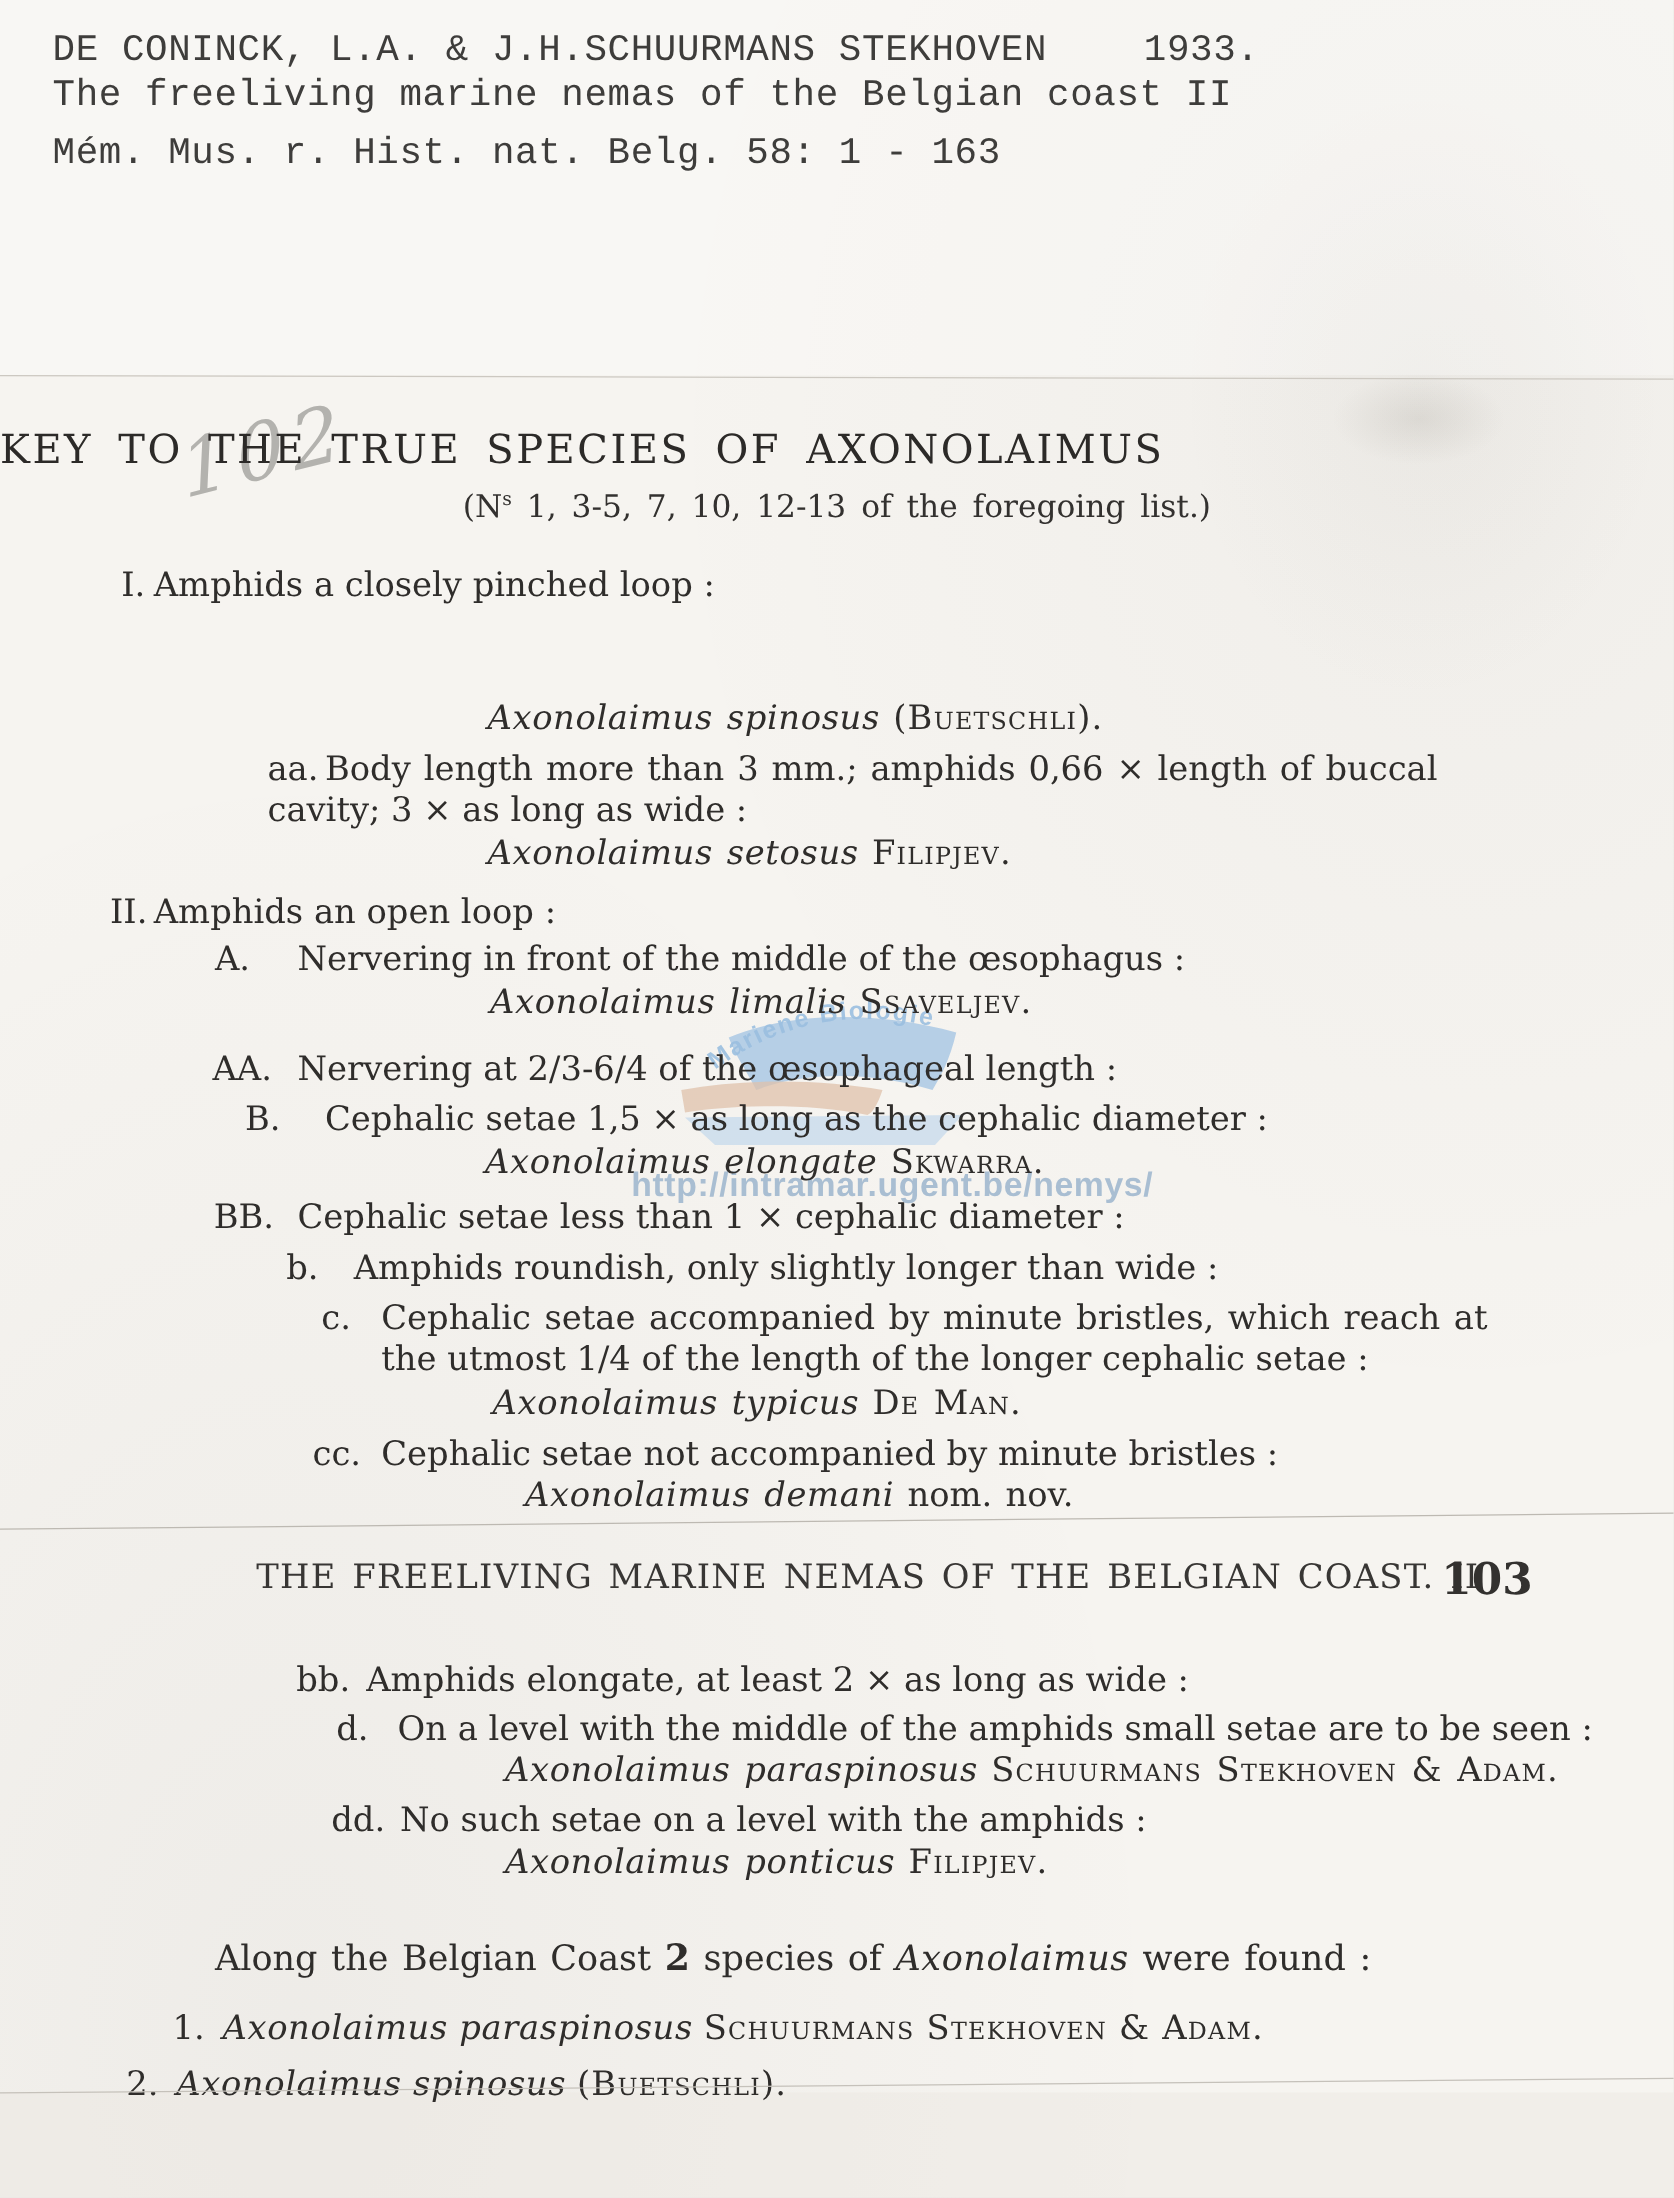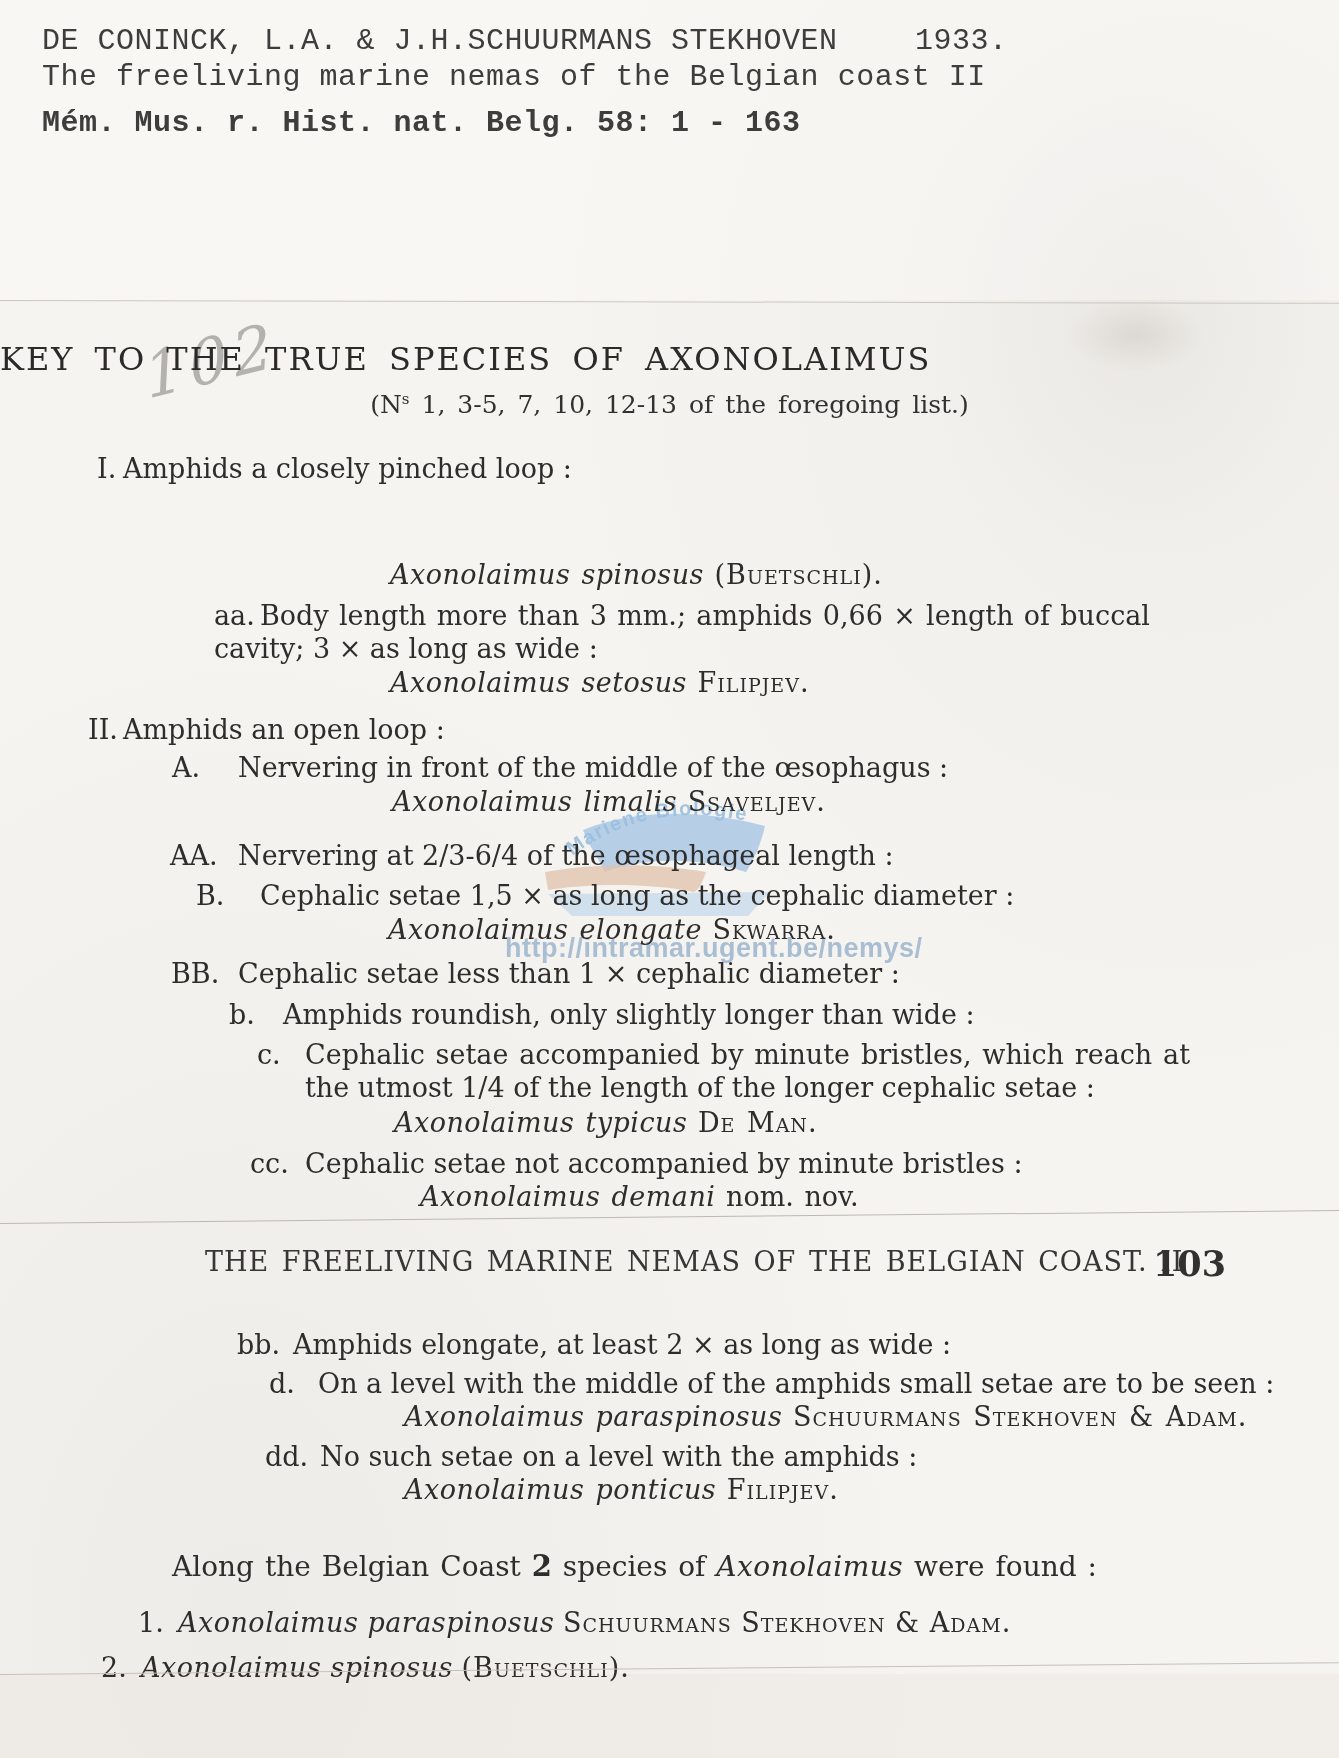--- a/index.html
+++ b/index.html
@@ -67,21 +67,21 @@
   <div class="lower-tint"></div>
   <div class="smudge"></div>
 
   <div class="cite" style="top:24px;">
     <span>DE CONINCK, L.A. &amp; J.H.SCHUURMANS STEKHOVEN</span>
     <span class="year">1933.</span>
   </div>
   <div class="cite" style="top:60px;">
     <span>The freeliving marine nemas of the Belgian coast II</span>
   </div>
-  <div class="cite" style="top:106px;font-weight:bold;">
+  <div class="cite" style="top:106px;">
     <span>Mém. Mus. r. Hist. nat. Belg. 58: 1 - 163</span>
   </div>
 
   <div class="seam top"></div>
   <div class="seam mid"></div>
   <div class="seam bot"></div>
 
   <svg class="wm-logo" width="260" height="140" viewBox="0 0 260 140">
     <defs>
         <path id="wm-arc" d="M 42 66 Q 120 8 220 32" fill="none"></path>

